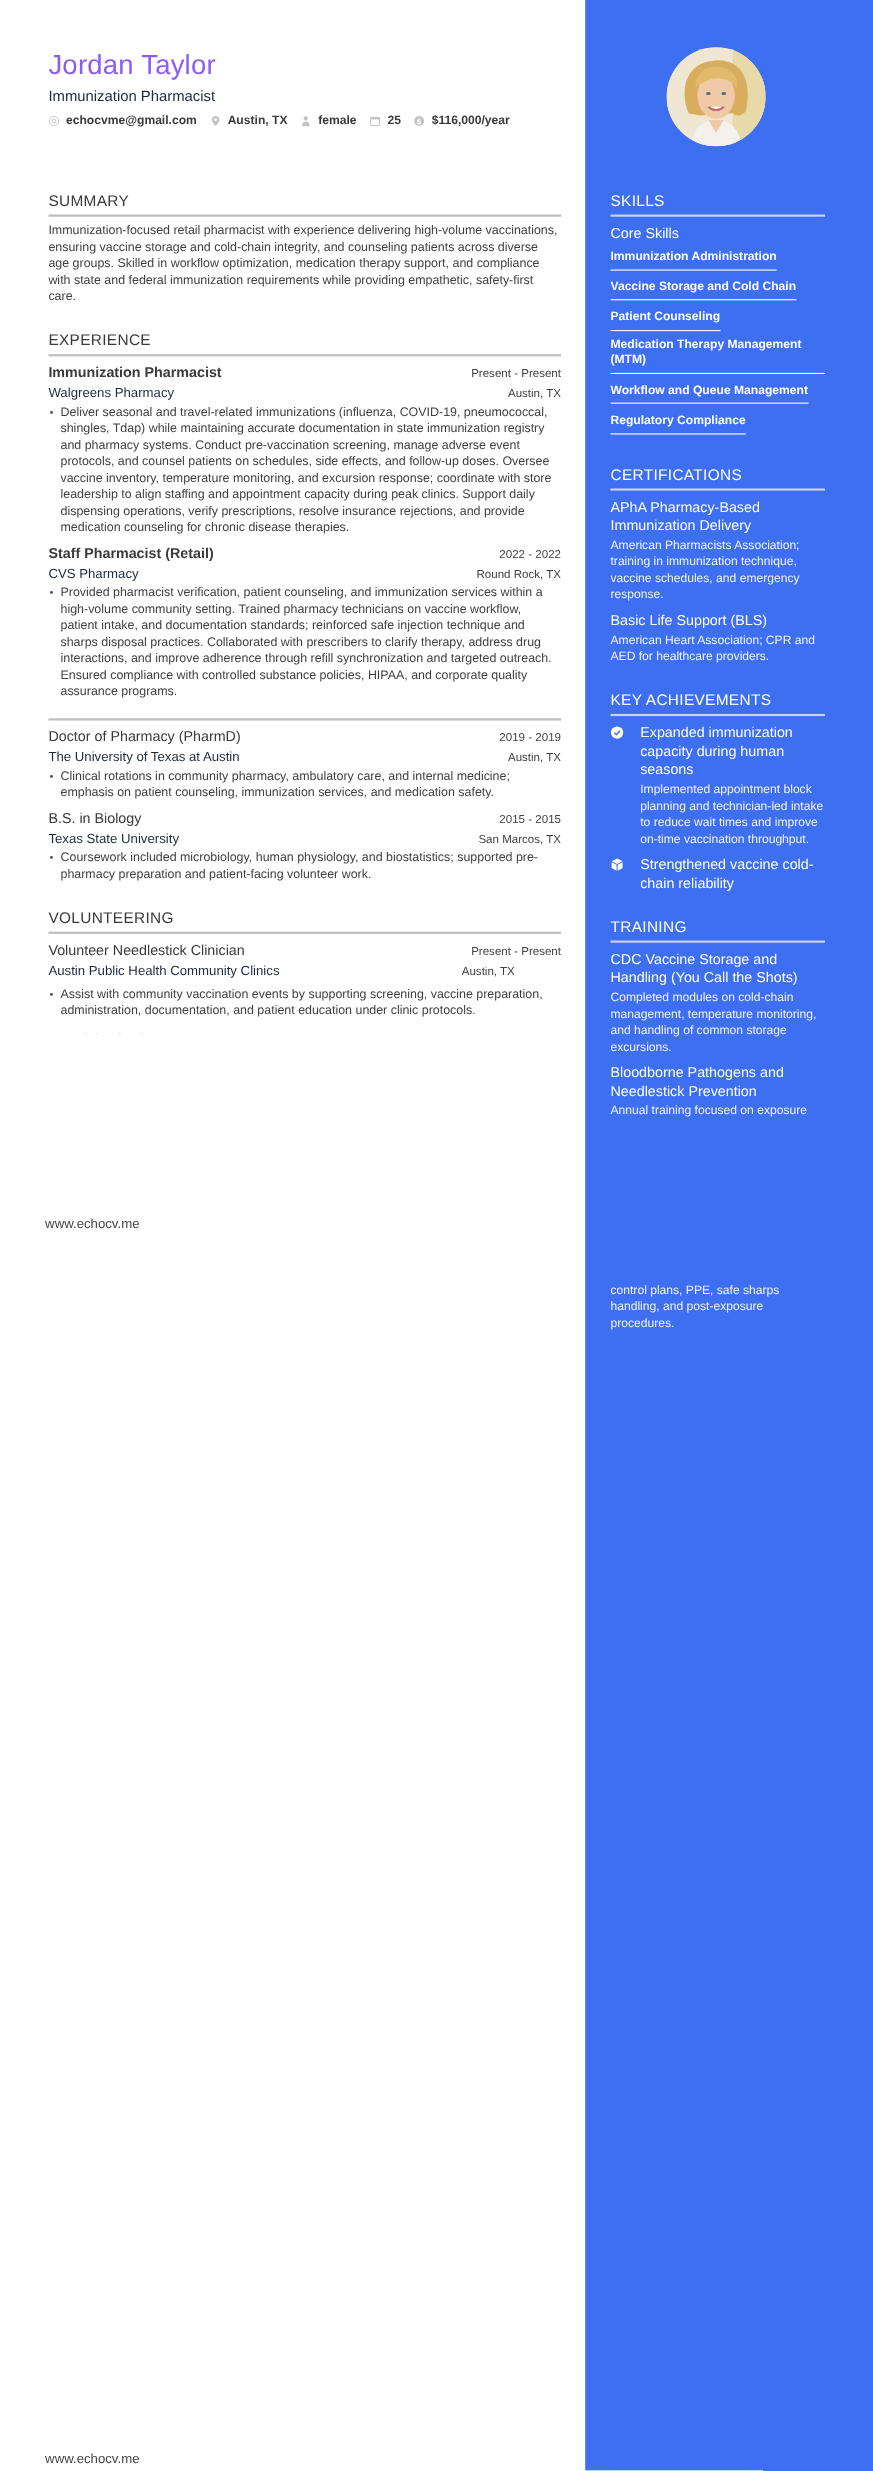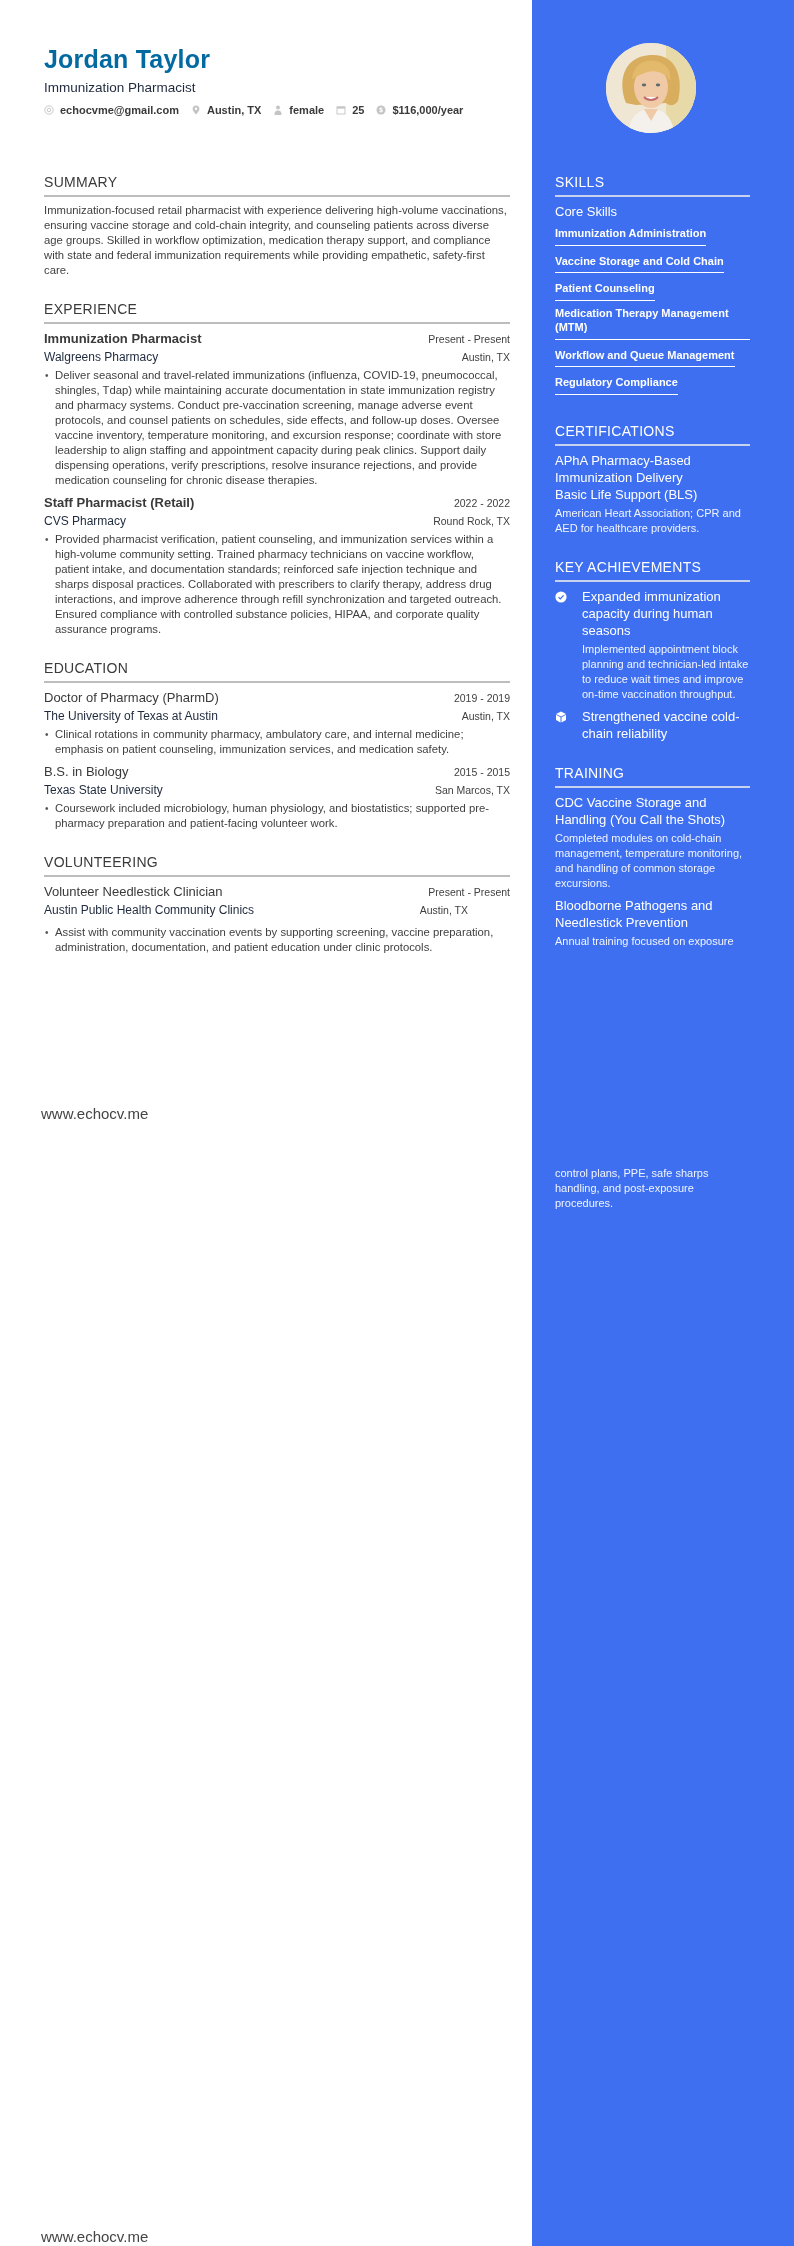--- a/index.html
+++ b/index.html
@@ -3,21 +3,21 @@
 <meta charset="utf-8">
 <style>
   * { box-sizing: border-box; margin: 0; padding: 0; }
   html, body { width: 794px; height: 2246px; background: #ffffff; }
   body { position: relative; font-family: "Liberation Sans", "DejaVu Sans", sans-serif; color: #333; overflow: hidden; }
 
   .sidebar-bg { position: absolute; left: 532px; top: 0; width: 262px; height: 2246px; background: #3d6ff0; }
 
   
   .header { position: absolute; left: 44px; top: 44px; width: 470px; }
-  .name { font-size: 25px; font-weight: bold; color: #0369a1; letter-spacing: 0.2px; line-height: 30px; }
+  .name { font-size: 25px; font-weight: normal; color: #8b5cf6; letter-spacing: 0.2px; line-height: 30px; }
   .title { font-size: 13.5px; color: #1f2a3d; margin-top: 6px; line-height: 16px; }
   .contacts { display: flex; align-items: flex-start; margin-top: 8px; font-size: 11px; font-weight: bold; color: #3a3a3a; white-space: nowrap; }
   .contact { display: flex; align-items: center; margin-right: 12px; }
   .contact .ic { width: 10px; height: 10px; margin-right: 6px; display: inline-block; }
   .contact .ic svg { width: 10px; height: 10px; display: block; }
 
   
   .main { position: absolute; left: 44px; top: 151px; width: 466px; }
   .sec-h { font-size: 14px; color: #3a3a3a; letter-spacing: 0.3px; line-height: 18px; margin-top: 22px; }
   .sec-rule { height: 2px; background: #bdbdbd; margin-top: 4px; margin-bottom: 6px; }
@@ -31,21 +31,21 @@
   .dates { font-size: 10.5px; color: #3f3f3f; }
   .org { font-size: 12px; color: #1f2a3d; line-height: 18px; }
   .loc { font-size: 10.5px; color: #3f3f3f; }
   .bullets { list-style: none; margin-top: 2px; }
   .bullets li { position: relative; padding-left: 11px; font-size: 11.3px; line-height: 15px; color: #3f3f3f; }
   .bullets li::before { content: "•"; position: absolute; left: 1px; top: 0; font-size: 10px; color: #555; }
 
   .lang-clip { height: 4px; overflow: hidden; margin-top: 12px; }
   .lang-clip .sec-h { margin-top: -14px; }
 
-  .footer { position: absolute; left: 41px; font-size: 15px; color: #444; }
+  .footer { position: absolute; left: 41px; font-size: 12px; color: #444; }
 
   
   .photo { position: absolute; left: 606px; top: 43px; width: 90px; height: 90px; border-radius: 50%; overflow: hidden; background: #e9dfcf; }
   .side { position: absolute; left: 555px; top: 151px; width: 195px; color: #ffffff; }
   .side .sec-h { color: #fff; font-size: 14px; }
   .side .sec-rule { background: #c8d2ee; height: 2px; margin-top: 4px; margin-bottom: 6px; }
   .side-section { margin-bottom: 16px; }
   .core-h { font-size: 13px; color: #fff; margin-bottom: 3px; line-height: 17px; }
   .skill { font-size: 11px; font-weight: bold; color: #fff; line-height: 14.5px; padding-bottom: 4px; margin-bottom: 5px; border-bottom: 1px solid #ffffff; display: inline-block; }
   .skill-wrap { display: block; }
@@ -149,21 +149,20 @@
         <span class="org">CVS Pharmacy</span>
         <span class="loc">Round Rock, TX</span>
       </div>
       <ul class="bullets">
           <li>Provided pharmacist verification, patient counseling, and immunization services within a high-volume community setting. Trained pharmacy technicians on vaccine workflow, patient intake, and documentation standards; reinforced safe injection technique and sharps disposal practices. Collaborated with prescribers to clarify therapy, address drug interactions, and improve adherence through refill synchronization and targeted outreach. Ensured compliance with controlled substance policies, HIPAA, and corporate quality assurance programs.</li>
         </ul>
     </div>
   </div>
 
   <div class="section">
-    <div class="sec-h">EDUCATION</div>
     <div class="sec-rule"></div>
 
     <div class="entry">
       <div class="row">
         <span class="role light">Doctor of Pharmacy (PharmD)</span>
         <span class="dates">2019 - 2019</span>
       </div>
       <div class="row">
         <span class="org">The University of Texas at Austin</span>
         <span class="loc">Austin, TX</span>
@@ -241,20 +240,21 @@
         <span class="skill" style="display:block;width:195px">Medication Therapy Management (MTM)</span>
       </div>
     <div class="skill-wrap"><span class="skill">Workflow and Queue Management</span></div>
     <div class="skill-wrap"><span class="skill">Regulatory Compliance</span></div>
   </div>
 
   <div class="side-section">
     <div class="sec-h">CERTIFICATIONS</div>
     <div class="sec-rule"></div>
     <div class="cert-name">APhA Pharmacy-Based Immunization Delivery</div>
+    <div class="cert-desc">American Pharmacists Association; training in immunization technique, vaccine schedules, and emergency response.</div>
     <div class="cert-name">Basic Life Support (BLS)</div>
     <div class="cert-desc">American Heart Association; CPR and AED for healthcare providers.</div>
   </div>
 
   <div class="side-section">
     <div class="sec-h">KEY ACHIEVEMENTS</div>
     <div class="sec-rule"></div>
     <div class="ach">
       <div class="ach-ic">
         <svg viewBox="0 0 12 12">

